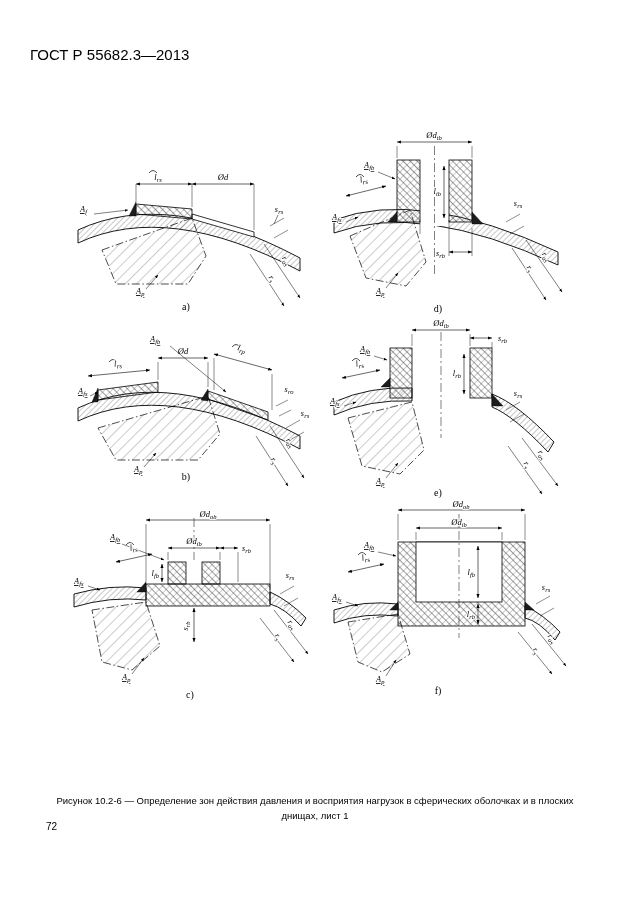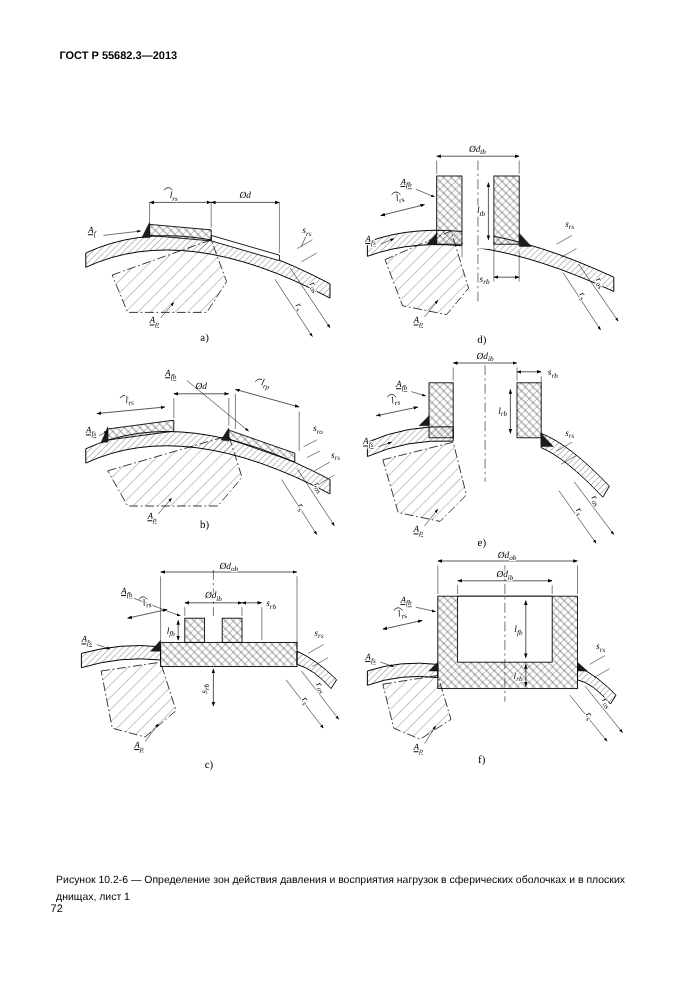--- a/index.html
+++ b/index.html
@@ -1,20 +1,20 @@
 <!DOCTYPE html>
 <html><head>
 <meta charset="utf-8">
 <style>
   html,body{margin:0;padding:0;background:#e8e8e8;}
   .page{position:relative;width:630px;height:913px;margin:0 auto;background:#ffffff;
         font-family:"Liberation Sans",sans-serif;color:#000;overflow:hidden;}
-  .hdr{position:absolute;left:54px;top:46px;font-size:10px;font-weight:bold;}
+  .hdr{position:absolute;left:30px;top:46px;font-size:15px;font-weight:normal;}
   .caption{position:absolute;top:794px;left:50%;transform:translateX(-50%);
-           width:528px;font-size:9.5px;line-height:1.55;}
+           width:528px;text-align:center;font-size:9.5px;line-height:1.55;}
   .pagenum{position:absolute;left:46px;top:821px;font-size:10px;}
   .fig{position:absolute;}
   svg text{fill:#000;}
   .lbl{font-family:"Liberation Serif",serif;font-style:italic;font-size:8.5px;
        paint-order:stroke;stroke:#fff;stroke-width:2px;stroke-linejoin:round;}
   .sub{font-size:6.5px;}
   .letter{font-family:"Liberation Serif",serif;font-style:normal;font-size:10px;}
   .dim{stroke:#000;stroke-width:0.6;fill:none;}
   .ext{stroke:#000;stroke-width:0.45;fill:none;}
   .ldr{stroke:#000;stroke-width:0.5;fill:none;}

